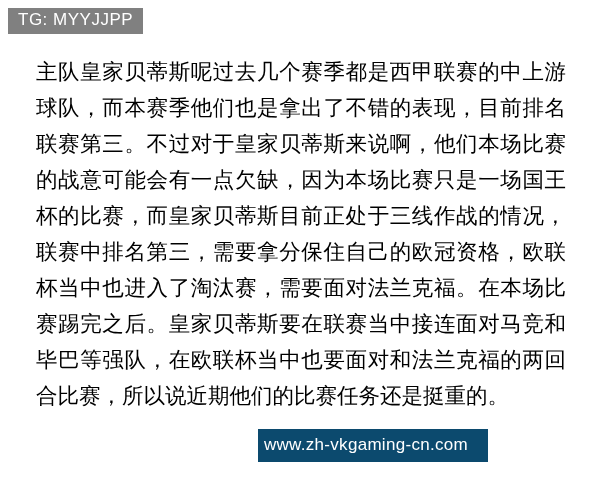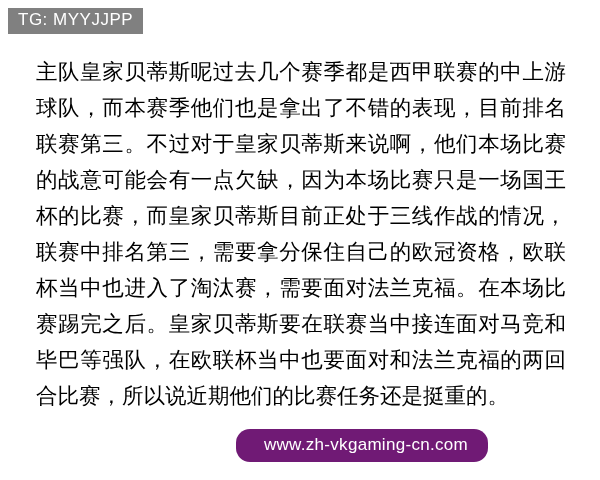--- a/index.html
+++ b/index.html
@@ -44,28 +44,27 @@
     font-family: "DejaVu Sans", sans-serif;
     text-align: justify;
     text-justify: inter-character;
     letter-spacing: 0px;
     font-weight: 400;
   }
   .watermark {
     position: absolute;
     right: 0px;
     bottom: 18px;
-    background: #701a75;
+    background: #0c4a6e;
     color: #ffffff;
     font-size: 17px;
-    padding: 6px 20px 7px 28px;
+    padding: 6px 20px 7px 6px;
     font-family: "Liberation Sans", sans-serif;
     letter-spacing: 0.3px;
     white-space: nowrap;
-    border-radius: 14px;
   }
 </style>
 </head>
 <body>
 
 <div class="page">
 
   <div class="tg-badge">TG: MYYJJPP</div>
 
   <div class="body-text">主队皇家贝蒂斯呢过去几个赛季都是西甲联赛的中上游球队，而本赛季他们也是拿出了不错的表现，目前排名联赛第三。不过对于皇家贝蒂斯来说啊，他们本场比赛的战意可能会有一点欠缺，因为本场比赛只是一场国王杯的比赛，而皇家贝蒂斯目前正处于三线作战的情况，联赛中排名第三，需要拿分保住自己的欧冠资格，欧联杯当中也进入了淘汰赛，需要面对法兰克福。在本场比赛踢完之后。皇家贝蒂斯要在联赛当中接连面对马竞和毕巴等强队，在欧联杯当中也要面对和法兰克福的两回合比赛，所以说近期他们的比赛任务还是挺重的。</div>

